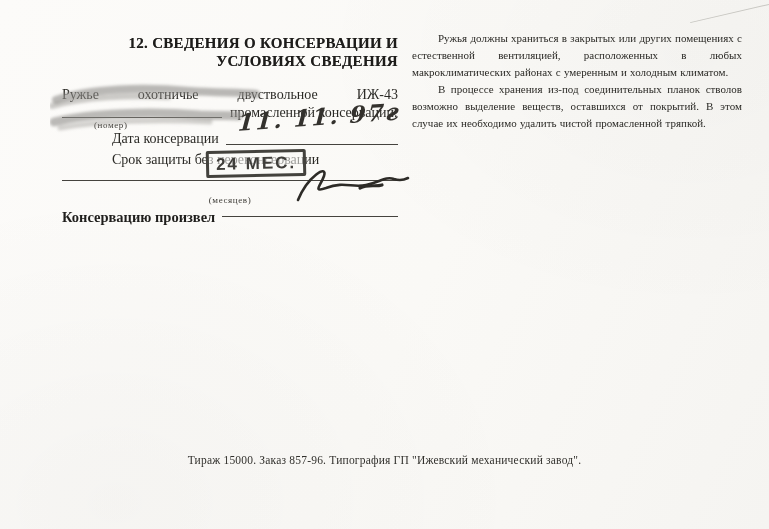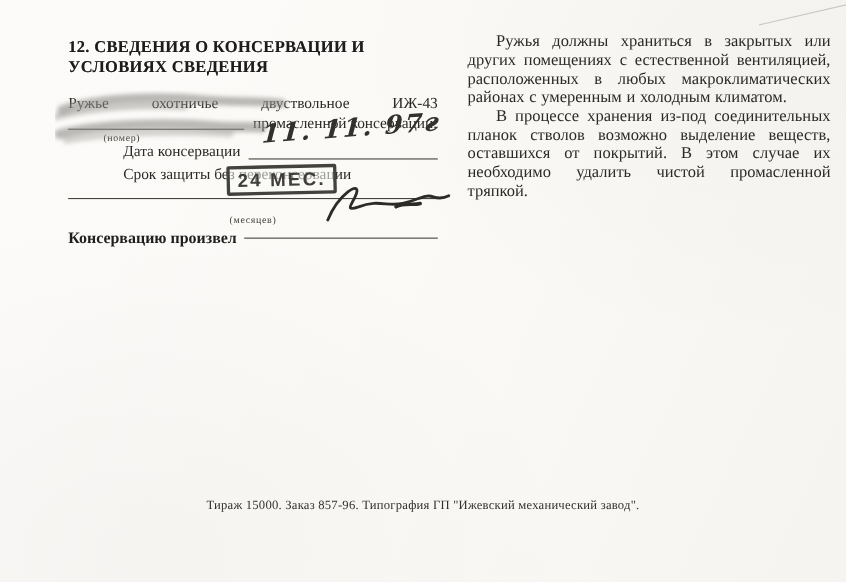--- a/index.html
+++ b/index.html
@@ -18,21 +18,21 @@
       linear-gradient(115deg, #fcfbf9 0%, #faf9f6 55%, #f5f4f1 100%);
     color: #2b2a26;
     overflow: hidden;
   }
 
   
   .left-col {
     position: absolute; left: 62px; top: 34px; width: 336px;
   }
   .heading {
-    font-weight: bold; text-align: left;
+    font-weight: bold; text-align: right;
     font-size: 15px; line-height: 18px; letter-spacing: 0.3px;
     color: #1d1c1a;
     text-shadow: 0 0 0.5px rgba(30,30,28,0.55);
   }
   .intro-line1 {
     margin-top: 16px;
     font-size: 14px; line-height: 17px;
     text-align: justify; text-align-last: justify;
   }
   .intro-line2 {
@@ -74,22 +74,22 @@
   }
   .performed-row {
     display: flex; align-items: center;
     margin-top: 2px;
     font-size: 14.5px; line-height: 18px; font-weight: bold;
     color: #1f1e1c;
   }
 
   
   .right-col {
-    position: absolute; left: 425px; top: 30px; width: 330px;
-    font-size: 15px; line-height: 17px;
+    position: absolute; left: 412px; top: 30px; width: 330px;
+    font-size: 11px; line-height: 17px;
   }
   .right-col p {
     margin: 0;
     text-indent: 26px;
     text-align: justify;
     word-spacing: 0.5px;
   }
 
   
   .overlay { position: absolute; pointer-events: none; }

